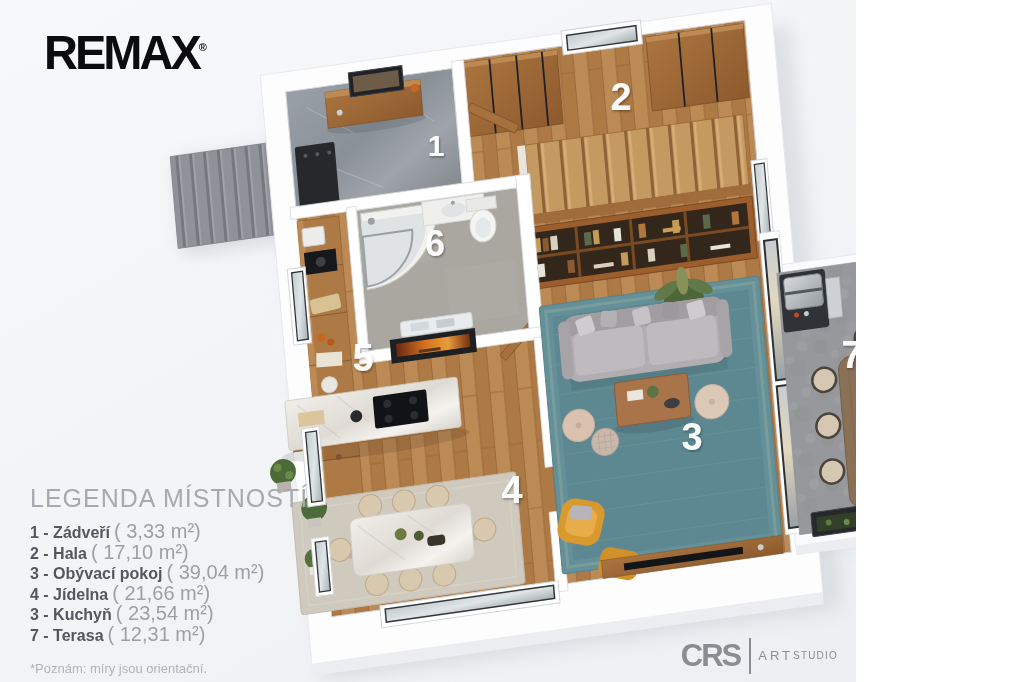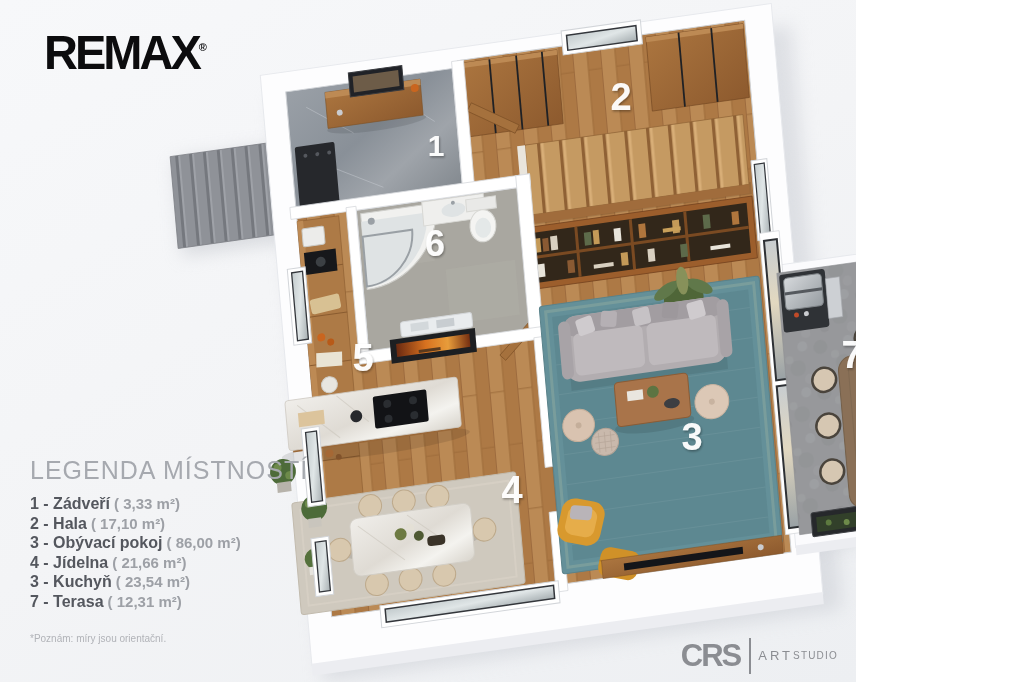--- a/index.html
+++ b/index.html
@@ -7,27 +7,27 @@
     position:relative;width:856px;height:682px;overflow:hidden;
     background:linear-gradient(150deg,#f7f8fa 0%,#f3f4f6 50%,#edeff2 100%);
     font-family:"Liberation Sans",sans-serif;
   }
   .plan-svg{position:absolute;left:0;top:0;}
   
   .remax{position:absolute;left:44px;top:24px;color:#0c0c0e;
     font-size:47px;font-weight:bold;letter-spacing:-3px;transform:scaleY(1.04);}
   .remax .reg{font-size:11px;font-weight:bold;vertical-align:super;letter-spacing:0;}
   
-  .legend{position:absolute;left:30px;top:456px;width:290px;}
+  .legend{position:absolute;left:30px;top:484px;width:290px;}
   .legend-title{font-size:25px;font-weight:400;color:#a6a9af;letter-spacing:1px;}
   .legend-items{margin-top:9px;}
   .lrow{line-height:19.5px;white-space:nowrap;}
   .lbl{font-size:16px;font-weight:bold;color:#54575e;}
-  .ar{font-size:15px;color:#9da0a6;margin-left:4px;font-weight:bold;}
-  .footnote{margin-top:22px;font-size:10px;color:#b1b3b8;}
+  .ar{font-size:20px;color:#9da0a6;margin-left:4px;}
+  .footnote{margin-top:16px;font-size:13px;color:#b1b3b8;}
   
   .crs{position:absolute;right:18px;bottom:8px;display:flex;align-items:center;justify-content:space-between;}
   .crs-initials{font-size:31px;font-weight:bold;color:#8b8d92;letter-spacing:-2px;}
   .crs-div{width:2px;height:36px;background:#8b8d92;margin:0 7px 0 9px;}
   .crs-col{display:flex;flex-direction:row;justify-content:center;}
   .crs-line1{font-size:13px;color:#8b8d92;letter-spacing:3px;line-height:16px;}
   .crs-line2{font-size:10px;color:#8b8d92;letter-spacing:1.2px;line-height:16px;}
 </style>
 </head>
 <body>
@@ -465,21 +465,21 @@
   </g>
 </svg>
 
   <div class="remax"><span>REMAX</span><span class="reg">®</span></div>
 
   <div class="legend">
     <div class="legend-title">LEGENDA MÍSTNOSTÍ</div>
     <div class="legend-items">
       <div class="lrow"><span class="lbl">1 - Zádveří</span><span class="ar">( 3,33 m²)</span></div>
       <div class="lrow"><span class="lbl">2 - Hala</span><span class="ar">( 17,10 m²)</span></div>
-      <div class="lrow"><span class="lbl">3 - Obývací pokoj</span><span class="ar">( 86,00 m²)</span></div>
+      <div class="lrow"><span class="lbl">3 - Obývací pokoj</span><span class="ar">( 39,04 m²)</span></div>
       <div class="lrow"><span class="lbl">4 - Jídelna</span><span class="ar">( 21,66 m²)</span></div>
       <div class="lrow"><span class="lbl">3 - Kuchyň</span><span class="ar">( 23,54 m²)</span></div>
       <div class="lrow"><span class="lbl">7 - Terasa</span><span class="ar">( 12,31 m²)</span></div>
     </div>
     <div class="footnote">*Poznám: míry jsou orientační.</div>
   </div>
 
   <div class="crs">
     <span class="crs-initials">CRS</span>
     <span class="crs-div"></span>

